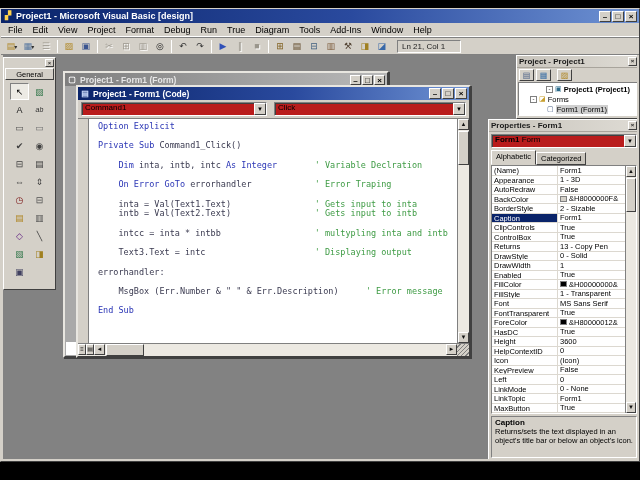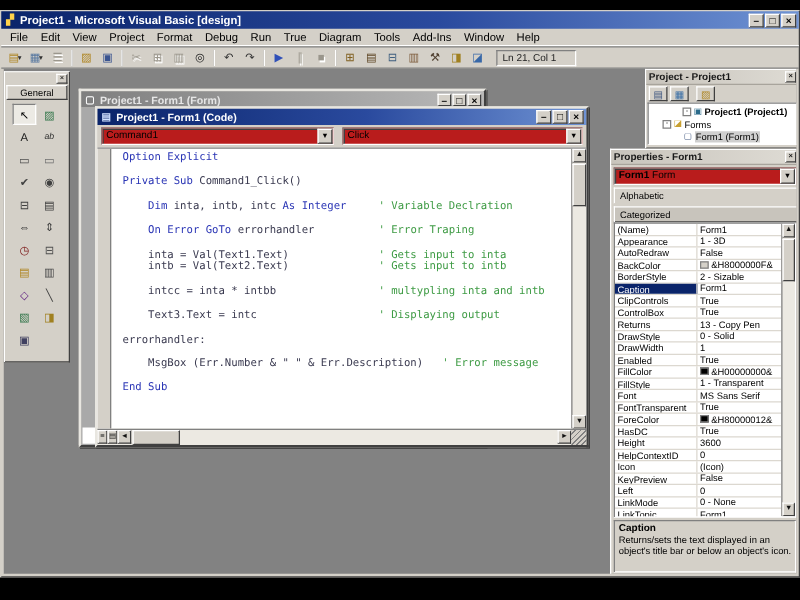--- a/index.html
+++ b/index.html
@@ -67,21 +67,21 @@
   .combo { height:14px; background:#b91c1c; display:flex; align-items:flex-start;
            border:1px solid; border-color:#808080 #fff #fff #808080; box-shadow:inset 1px 1px 0 #404040; }
   .combo .val { flex:1; font-size:8px; padding-left:3px; color:#000; white-space:nowrap; overflow:hidden; }
   .combo .arrow { width:12px; height:12px; font-size:6px; line-height:11px; text-align:center;
                   border:1px solid; border-color:#fff #404040 #404040 #fff; background:#d4d0c8; }
   .combo.obj { width:186px; } .combo.proc { flex:1; }
   .code-body { flex:1; display:flex; background:#fff; border-top:1px solid #808080; overflow:hidden; }
   .margin-bar { width:11px; background:#d4d0c8; border-right:1px solid #808080; }
   .code-text { flex:1; padding:3px 0 0 9px; font-family:"DejaVu Sans Mono","Liberation Mono",monospace;
                font-size:8.5px; line-height:9.7px; white-space:pre; overflow:hidden; }
-  .tok-k { color:#2a35b5; } .tok-n { color:#3a3a50; } .tok-c { color:#3e9b44; }
+  .tok-k { color:#2a35b5; } .tok-n { color:#3a3a50; } .tok-c { color:#3e9b44;margin-left:12px; }
   
   .sb-v { width:12px; background:#ece9e2; display:flex; flex-direction:column; border-left:1px solid #808080; }
   .sb-h { height:13px; background:#ece9e2; display:flex; border-top:1px solid #808080; }
   .sb-btn { width:11px; height:11px; flex:none; background:#d4d0c8; border:1px solid; border-color:#fff #404040 #404040 #fff;
             font-size:6px; line-height:9px; text-align:center; color:#111; }
   .sb-thumb-v { height:34px; margin:1px 0; background:#d4d0c8; border:1px solid; border-color:#fff #404040 #404040 #fff; }
   .sb-thumb-h { width:38px; margin:0 1px; background:#d4d0c8; border:1px solid; border-color:#fff #404040 #404040 #fff; }
   .sb-fill { flex:1; }
   .grip { width:12px; height:12px; flex:none;
           background:repeating-linear-gradient(135deg,#d4d0c8 0 2px,#808080 2px 3px); }
@@ -100,21 +100,21 @@
   .proj-tree { background:#fff; border:1px solid; border-color:#808080 #fff #fff #808080;
                margin:0 1px 1px 1px; height:34px; font-size:7.5px; padding:1px 0 0 2px; overflow:hidden; }
   .tree-row { display:flex; align-items:center; gap:2px; height:10px; white-space:nowrap;padding-left:25px; }
   .expander { width:7px; height:7px; background:#fff; border:1px solid #808080; font-size:6px; line-height:5px; text-align:center; color:#000; flex:none; }
   .tree-ico { font-size:7px; flex:none; }
   .tree-sel { background:#cfcfcf; padding:0 1px; }
 
   
   .win-props { left:485px; top:64px; width:152px; height:342px; display:flex; flex-direction:column; }
   .props-combo { margin:2px; height:14px; }
-  .props-tabs { display:flex; padding-left:2px; font-size:7.5px;flex-direction:column; }
+  .props-tabs { display:flex; padding-left:2px; font-size:7.5px; }
   .ptab { padding:1px 4px; border:1px solid; border-color:#fff #404040 transparent #fff; background:#d4d0c8; }
   .ptab.off { border-bottom:1px solid #404040; background:#c8c4bc; margin-top:2px; }
   .props-grid-wrap { flex:1; display:flex; margin:0 2px; border:1px solid; border-color:#808080 #fff #fff #808080; background:#fff; overflow:hidden; }
   .props-grid { flex:1; font-size:7.5px; overflow:hidden; }
   .prop-row { display:flex; height:9.5px; border-bottom:1px solid #dcd8d0; }
   .prop-name { width:66px; flex:none; padding:0 2px; border-right:1px solid #dcd8d0; color:#000; overflow:hidden; white-space:nowrap; }
   .prop-name.sel { background:#0a246a; color:#fff; }
   .prop-value { flex:1; padding:0 2px; display:flex; align-items:center; gap:2px; color:#000; overflow:hidden; white-space:nowrap; }
   .swatch { width:7px; height:6px; border:1px solid #808080; flex:none; }
   .props-desc { margin:2px; height:42px; padding:1px 3px; font-size:7.5px; color:#000;

